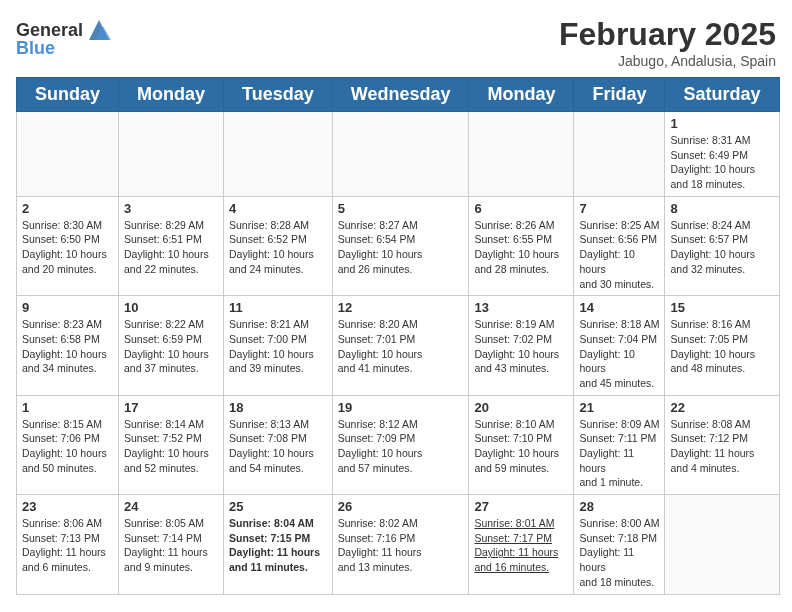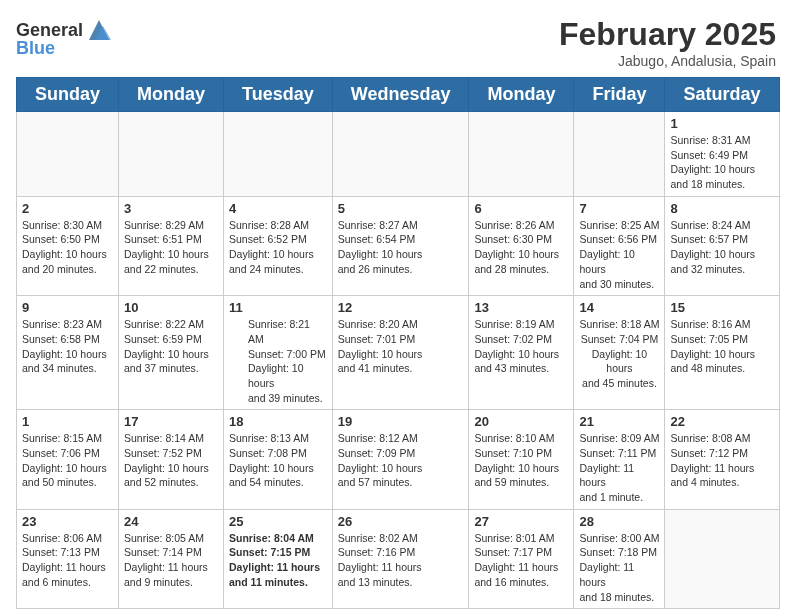--- a/index.html
+++ b/index.html
@@ -161,21 +161,21 @@
         <td>
           <span class="day-number">5</span>
           <div class="day-info" style="white-space: pre-line;">Sunrise: 8:27 AM
 Sunset: 6:54 PM
 Daylight: 10 hours
 and 26 minutes.</div>
         </td>
         <td>
           <span class="day-number">6</span>
           <div class="day-info" style="white-space: pre-line;">Sunrise: 8:26 AM
-Sunset: 6:30 PM
+Sunset: 6:55 PM
 Daylight: 10 hours
 and 28 minutes.</div>
         </td>
         <td>
           <span class="day-number">7</span>
           <div class="day-info" style="white-space: pre-line;">Sunrise: 8:25 AM
 Sunset: 6:56 PM
 Daylight: 10 hours
 and 30 minutes.</div>
         </td>
@@ -197,42 +197,42 @@
         </td>
         <td>
           <span class="day-number">10</span>
           <div class="day-info" style="white-space: pre-line;">Sunrise: 8:22 AM
 Sunset: 6:59 PM
 Daylight: 10 hours
 and 37 minutes.</div>
         </td>
         <td>
           <span class="day-number">11</span>
-          <div class="day-info" style="white-space: pre-line; margin-left: 19px;">Sunrise: 8:21 AM
+          <div class="day-info" style="white-space: pre-line;">Sunrise: 8:21 AM
 Sunset: 7:00 PM
 Daylight: 10 hours
 and 39 minutes.</div>
         </td>
         <td>
           <span class="day-number">12</span>
           <div class="day-info" style="white-space: pre-line;">Sunrise: 8:20 AM
 Sunset: 7:01 PM
 Daylight: 10 hours
 and 41 minutes.</div>
         </td>
         <td>
           <span class="day-number">13</span>
           <div class="day-info" style="white-space: pre-line;">Sunrise: 8:19 AM
 Sunset: 7:02 PM
 Daylight: 10 hours
 and 43 minutes.</div>
         </td>
         <td>
           <span class="day-number">14</span>
-          <div class="day-info" style="white-space: pre-line; text-align: center;">Sunrise: 8:18 AM
+          <div class="day-info" style="white-space: pre-line;">Sunrise: 8:18 AM
 Sunset: 7:04 PM
 Daylight: 10 hours
 and 45 minutes.</div>
         </td>
         <td>
           <span class="day-number">15</span>
           <div class="day-info" style="white-space: pre-line;">Sunrise: 8:16 AM
 Sunset: 7:05 PM
 Daylight: 10 hours
 and 48 minutes.</div>
@@ -313,21 +313,21 @@
         </td>
         <td>
           <span class="day-number">26</span>
           <div class="day-info" style="white-space: pre-line;">Sunrise: 8:02 AM
 Sunset: 7:16 PM
 Daylight: 11 hours
 and 13 minutes.</div>
         </td>
         <td>
           <span class="day-number">27</span>
-          <div class="day-info" style="white-space: pre-line;">Sunrise: 8:01 AM
+          <div class="day-info" style="white-space: pre-line; text-decoration: underline;">Sunrise: 8:01 AM
 Sunset: 7:17 PM
 Daylight: 11 hours
 and 16 minutes.</div>
         </td>
         <td>
           <span class="day-number">28</span>
           <div class="day-info" style="white-space: pre-line;">Sunrise: 8:00 AM
 Sunset: 7:18 PM
 Daylight: 11 hours
 and 18 minutes.</div>

